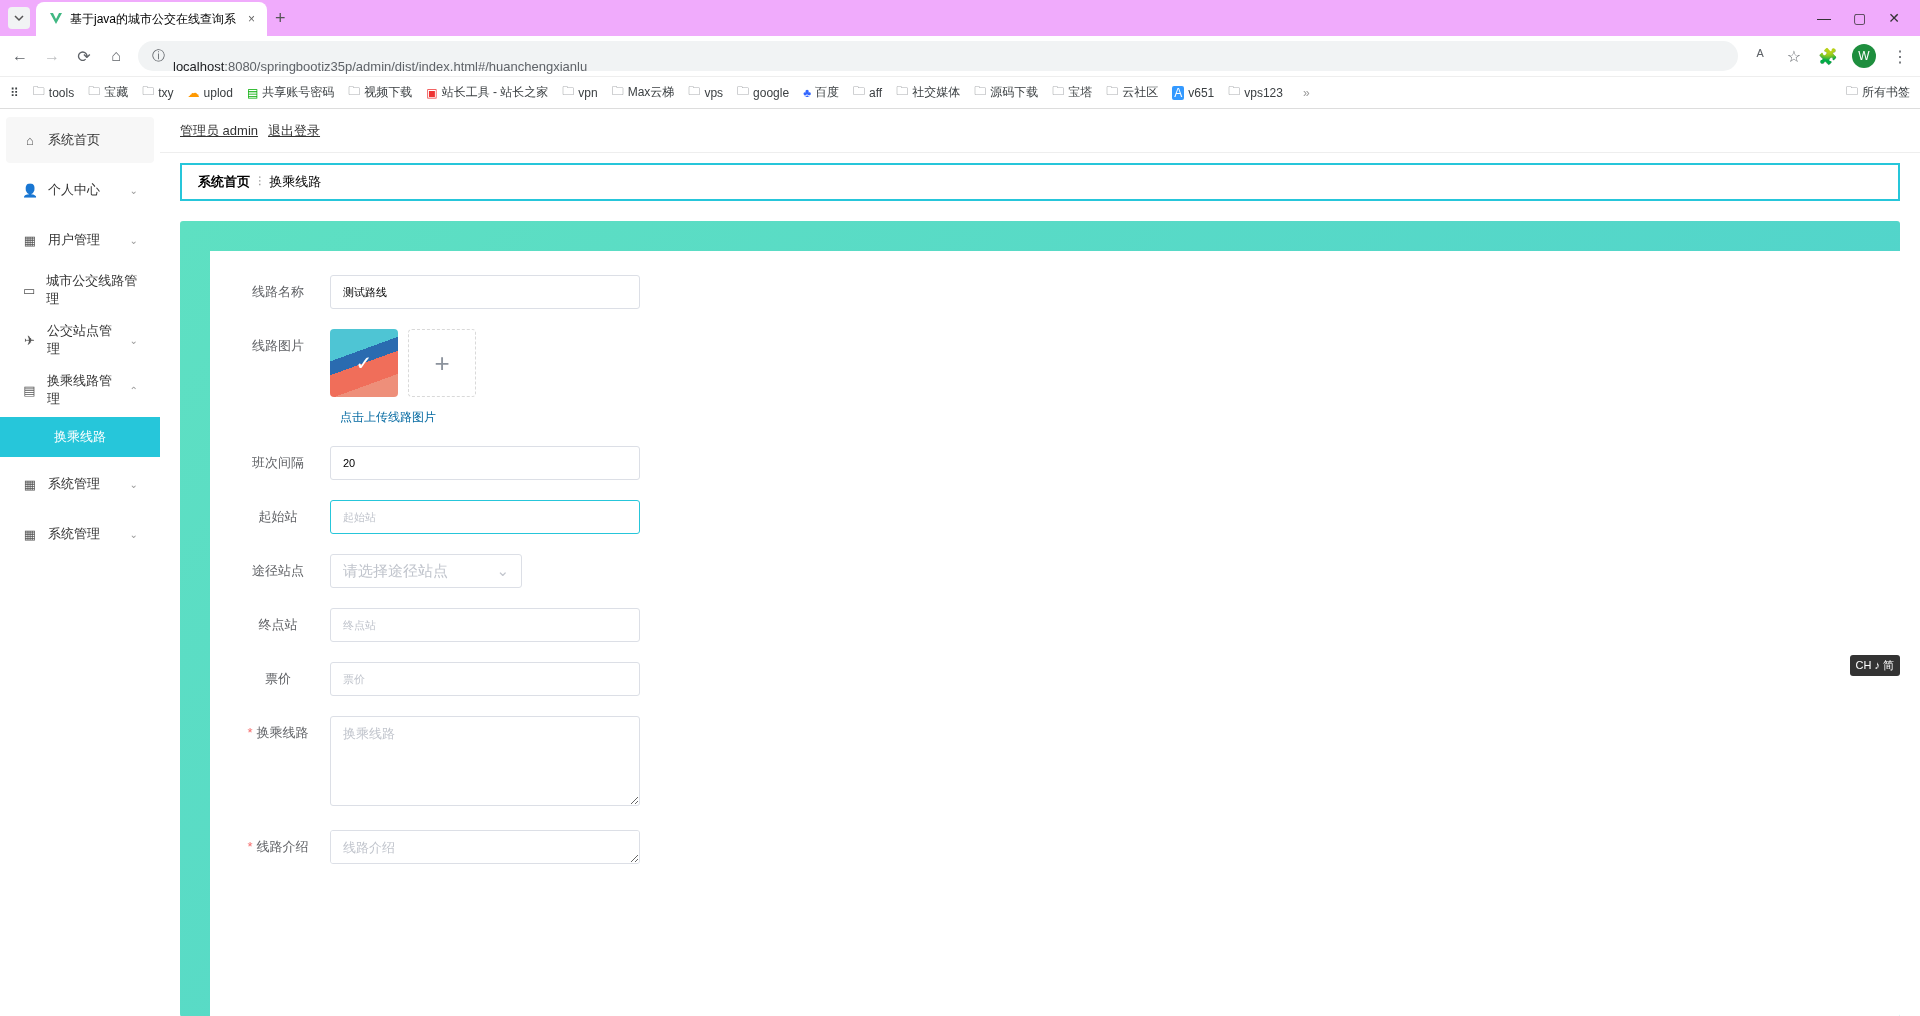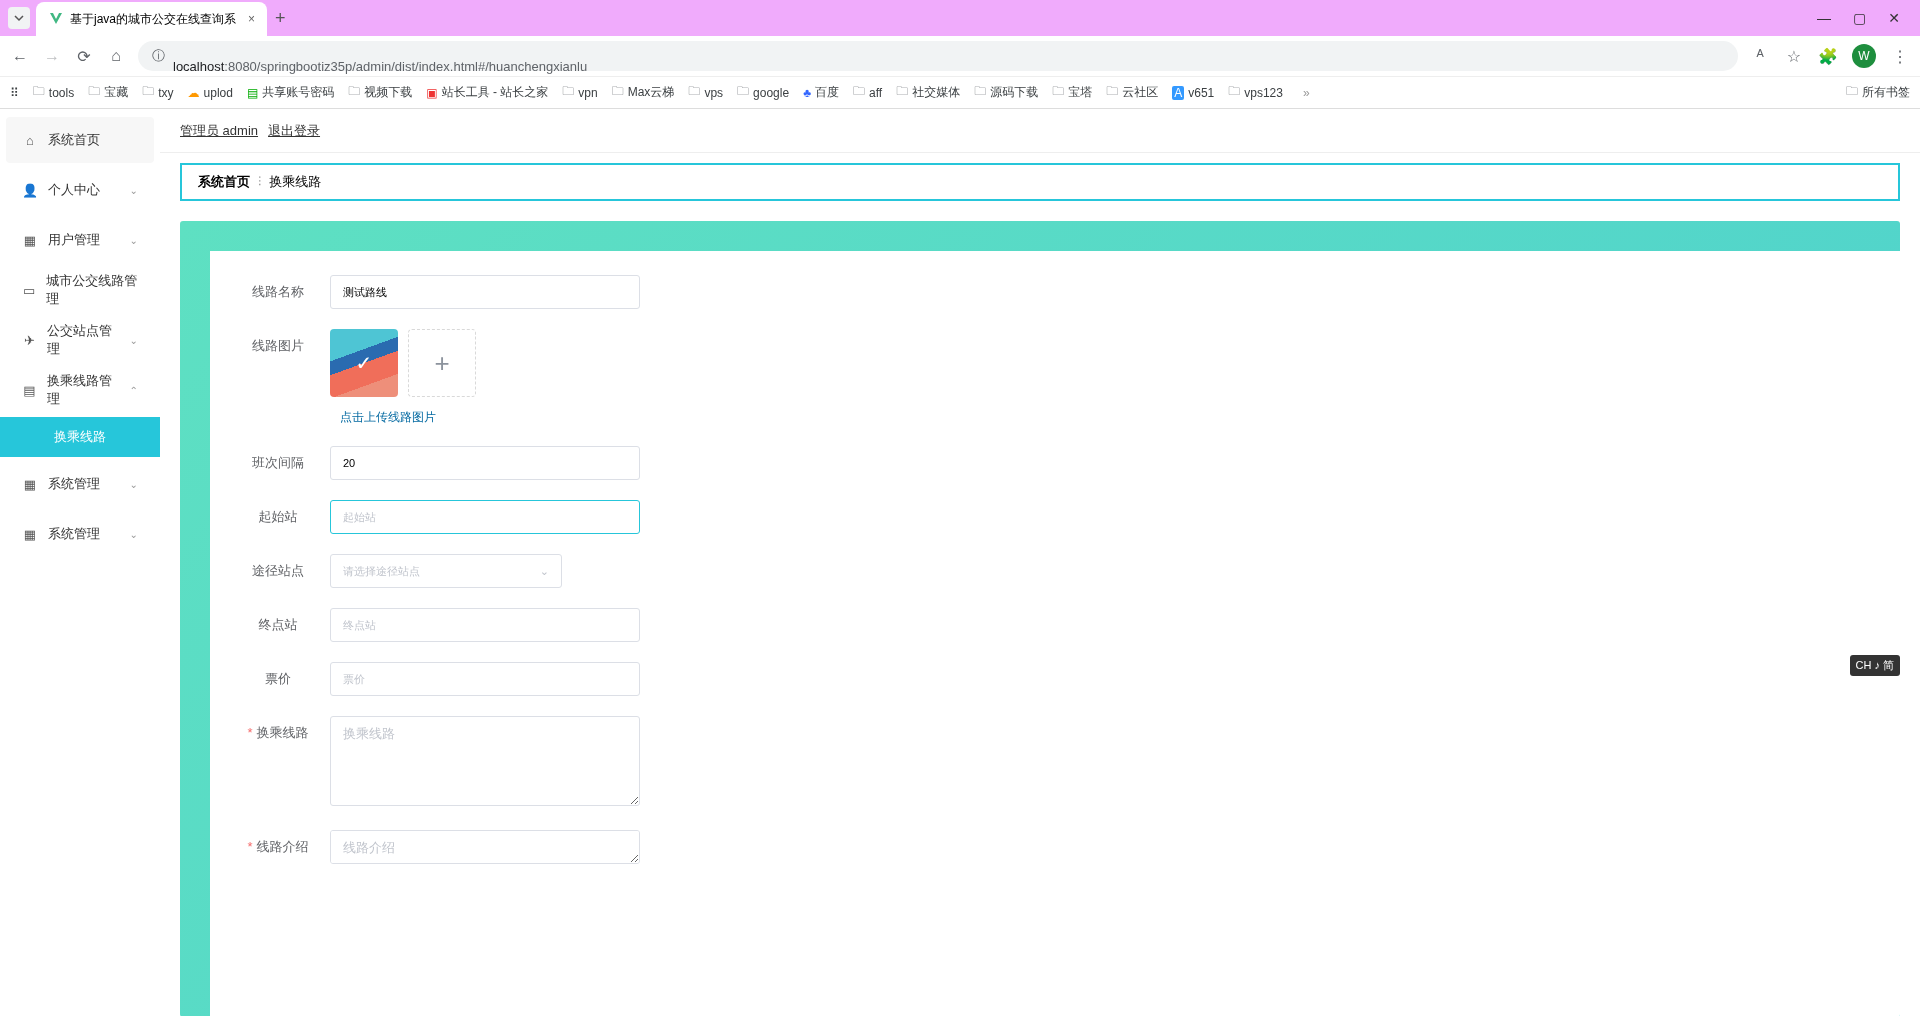--- a/index.html
+++ b/index.html
@@ -55,21 +55,21 @@
 .form-card { background: #fff; min-height: 100%; padding: 24px 30px; position: relative; }
 
 .form-row { display: flex; align-items: flex-start; margin-bottom: 20px; }
 .form-label { width: 90px; text-align: center; padding-right: 14px; font-size: 13px; color: #606266; padding-top: 8px; }
 .form-label.required::before { content: "*"; color: #f56c6c; margin-right: 4px; }
 .form-field { flex: 0 0 auto; }
 .text-input { width: 310px; height: 34px; border: 1px solid #dcdfe6; border-radius: 3px; padding: 0 12px; font-size: 11px; outline: none; }
 .text-input::placeholder { color: #c0c4cc; }
 .textarea-input { width: 310px; height: 90px; border: 1px solid #dcdfe6; border-radius: 3px; padding: 8px 12px; font-size: 13px; outline: none; resize: vertical; font-family: inherit; }
 .textarea-input::placeholder { color: #c0c4cc; }
-.select-input { width: 232px; height: 34px; border: 1px solid #dcdfe6; border-radius: 3px; padding: 0 12px; font-size: 11px; color: #c0c4cc; display: flex; align-items: center; justify-content: space-between; cursor: pointer; }
+.select-input { width: 192px; height: 34px; border: 1px solid #dcdfe6; border-radius: 3px; padding: 0 12px; font-size: 15px; color: #c0c4cc; display: flex; align-items: center; justify-content: space-between; cursor: pointer; }
 
 .upload-row { display: flex; gap: 10px; }
 .upload-preview { width: 68px; height: 68px; border-radius: 4px; overflow: hidden; position: relative; }
 .preview-img { width: 100%; height: 100%; background: linear-gradient(160deg, #4ec5d4 0%, #4ec5d4 35%, #2a6bb0 35%, #2a6bb0 50%, #f06e5a 50%, #f06e5a 75%, #ee8f7a 75%); }
 .preview-check { position: absolute; top: 50%; left: 50%; transform: translate(-50%,-50%); color: #fff; font-size: 20px; }
 .upload-add { width: 68px; height: 68px; border: 1px dashed #d9d9d9; border-radius: 4px; display: flex; align-items: center; justify-content: center; font-size: 26px; color: #8c939d; cursor: pointer; }
 .upload-hint { font-size: 12px; color: #0369a1; margin-top: 12px; margin-left: 10px; }
 
 .center-warning { position: absolute; left: 50%; top: 400px; transform: translateX(-50%); color: #d32f2f; font-size: 28px; font-weight: 500; z-index: 5; white-space: nowrap; }
 

